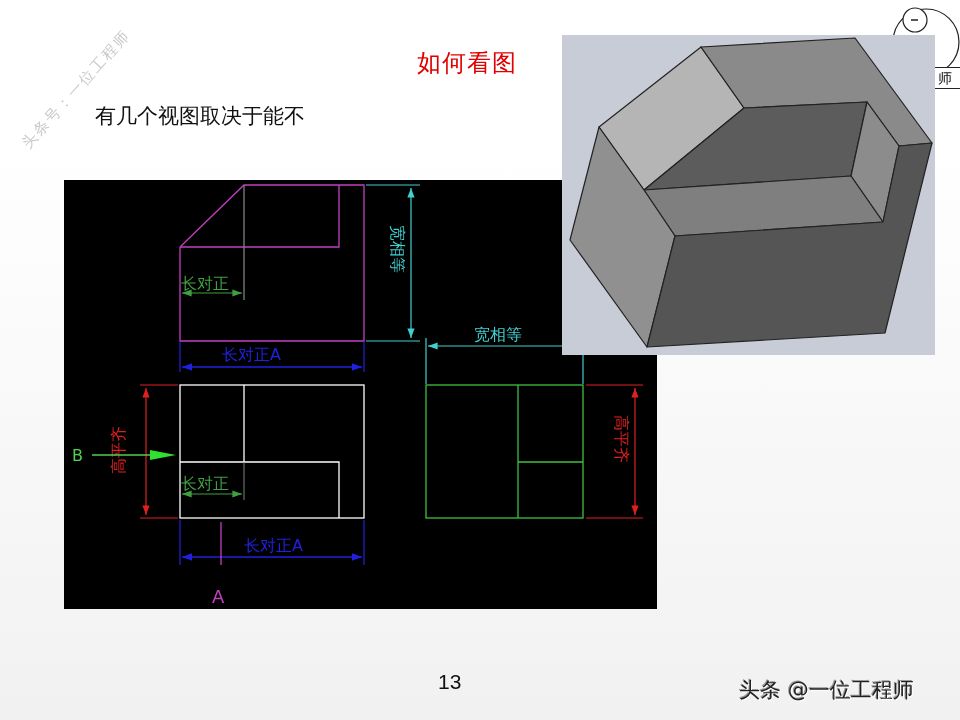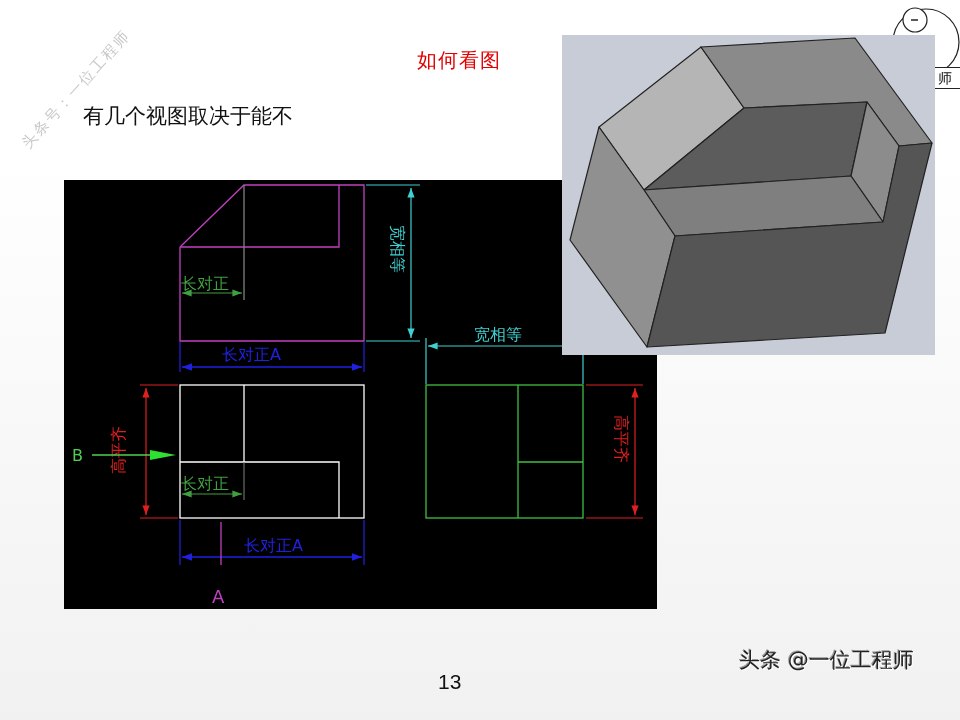--- a/index.html
+++ b/index.html
@@ -17,40 +17,40 @@
     .logo {
       position: absolute; left: 886px; top: 2px; width: 74px; height: 90px;
     }
     .logo-text {
       position: absolute; left: 929px; top: 67px; width: 30px; height: 20px;
       border: 1px solid #222; background: #fff; font-size: 14px; line-height: 20px;
       text-align: center; color: #111;
     }
     .title {
       position: absolute; left: 417px; top: 47px;
-      color: #e00000; font-size: 20px; letter-spacing: 1px; text-align: center;
+      color: #e00000; font-size: 24px; letter-spacing: 1px; text-align: center;
     }
     .subtitle {
-      position: absolute; left: 83px; top: 101px;
+      position: absolute; left: 95px; top: 101px;
       color: #111; font-size: 21px; line-height: 31px; width: 300px;
     }
     .cad {
       position: absolute; left: 64px; top: 180px; width: 593px; height: 429px;
       background: #000;
     }
     .model {
       position: absolute; left: 562px; top: 35px; width: 373px; height: 320px;
       background: #c8ccd6;
     }
     .page-number {
       position: absolute; left: 438px; top: 670px; font-size: 21px; color: #111;
       font-family: "Liberation Sans", sans-serif;
     }
     .footer-brand {
-      position: absolute; left: 739px; top: 646px; font-size: 21px; color: #222;
+      position: absolute; left: 739px; top: 676px; font-size: 21px; color: #222;
       text-shadow: 1px 1px 0 #fff, -1px -1px 0 #999;
     }
     svg text { font-family: "DejaVu Sans", sans-serif; }
   </style>
 </head>
 <body>
 
 <div class="watermark">头条号：一位工程师</div>
 
 <div>

